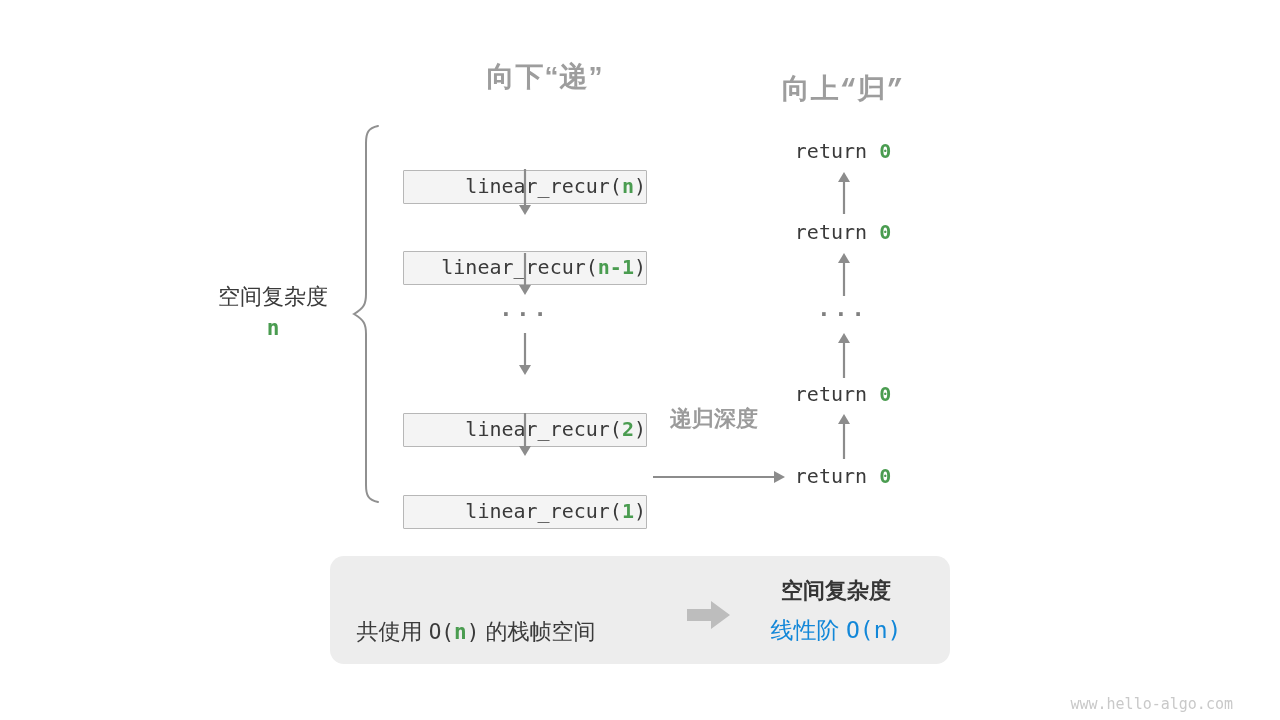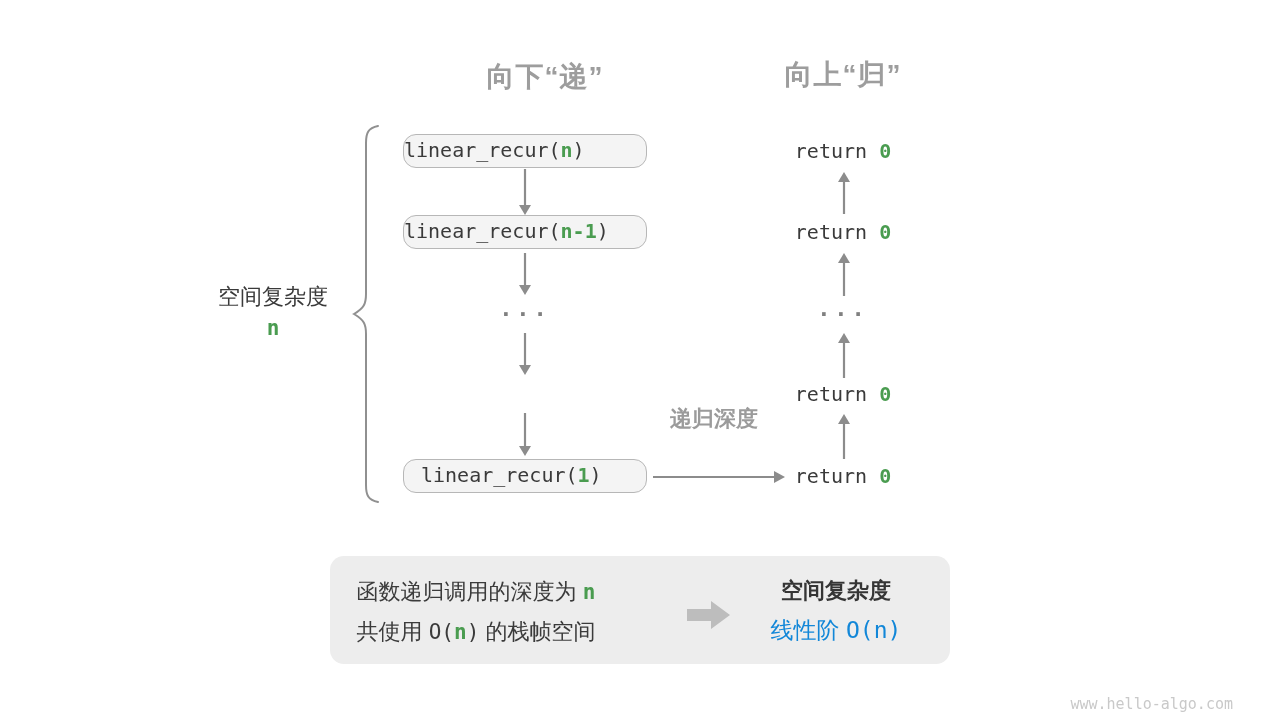--- a/index.html
+++ b/index.html
@@ -7,22 +7,22 @@
     position:relative;width:1280px;height:720px;background:#ffffff;overflow:hidden;
     font-family:"Liberation Sans",sans-serif;
   }
   .abs{position:absolute;}
   .col-header{
     width:240px;text-align:center;font-size:28px;font-weight:bold;color:#9d9d9d;
     letter-spacing:1px;
   }
   .call-box{
     left:403px;width:244px;height:34px;box-sizing:border-box;
-    background:#f4f4f4;border:1.5px solid #b7b7b7;border-radius:13px;
-    text-align:left;line-height:30px;font-size:20px;color:#3a3a3a;
+    background:#f4f4f4;border:1.5px solid #b7b7b7;border-radius:1px;
+    text-align:right;line-height:30px;font-size:20px;color:#3a3a3a;margin-top:36px;
   }
   .code{font-family:"DejaVu Sans Mono","Liberation Mono",monospace;}
   .green{color:#4a9c50;font-weight:bold;}
   .return-line{
     left:763px;width:160px;text-align:center;font-size:20px;color:#3a3a3a;line-height:26px;
   }
   .dots{
     width:80px;text-align:center;font-size:22px;font-weight:bold;color:#808080;
     letter-spacing:4px;line-height:26px;
   }
@@ -41,31 +41,32 @@
   .blue-code{color:#1287d8;font-weight:normal;}
   .watermark{left:1033px;top:679px;width:200px;text-align:right;font-size:15px;color:#c9c9c9;margin-top:16px;}
   svg{display:block;}
 </style>
 </head>
 <body>
 
 <div class="canvas">
 
   <div class="abs col-header" style="left:425px;top:58px;">向下“递”</div>
-  <div class="abs col-header" style="left:723px;top:56px;">向上“归”</div>
+  <div class="abs col-header" style="left:723px;top:70px;font-family:Liberation Mono, monospace;">向上“归”</div>
 
   <svg class="abs" style="left:346px;top:124px;" width="36" height="380" viewBox="0 0 36 380">
     <path d="M 32 2 C 22 4, 20 9, 20 19 L 20 170 C 20 180, 18 184, 8 190 C 18 196, 20 200, 20 210 L 20 361 C 20 371, 22 376, 32 378" fill="none" stroke="#909090" stroke-width="2" stroke-linecap="round"></path>
   </svg>
 
   <div class="abs depth-label">空间复杂度</div>
   <div class="abs depth-value code green">n</div>
 
   <div class="abs call-box code" style="top:134px;"><span>linear_recur(</span><span class="green">n</span><span>)</span></div>
   <div class="abs call-box code" style="top:215px;"><span>linear_recur(</span><span class="green">n-1</span><span>)</span></div>
+  <div class="abs call-box code" style="top:377px;"><span>linear_recur(</span><span class="green">2</span><span>)</span></div>
   <div class="abs call-box code" style="top:459px;padding-left:17px;"><span>linear_recur(</span><span class="green">1</span><span>)</span></div>
 
   <div class="abs dots code" style="left:485px;top:296px;">...</div>
 
   <svg class="abs" style="left:517px;top:169px;" width="16" height="46">
     <line x1="8" y1="0" x2="8" y2="36" stroke="#8c8c8c" stroke-width="2.2"></line>
       <polygon points="2,36 14,36 8,46" fill="#8c8c8c"></polygon>
   </svg>
   <svg class="abs" style="left:517px;top:253px;" width="16" height="42">
     <line x1="8" y1="0" x2="8" y2="32" stroke="#8c8c8c" stroke-width="2.2"></line>
@@ -107,21 +108,20 @@
   <svg class="abs" style="left:653px;top:469px;" width="132" height="16">
     <line x1="0" y1="8" x2="121" y2="8" stroke="#8c8c8c" stroke-width="2.2"></line>
       <polygon points="121,2 121,14 132,8" fill="#8c8c8c"></polygon>
   </svg>
 
   <div class="abs trigger-label">
     <div>递归深度</div>
   </div>
 
   <div class="abs summary-box"></div>
-  <div class="abs summary-line" style="top:577px;"><span>函数递归调用的深度为 </span><span class="code green" style="font-size:21px;">n</span></div>
   <div class="abs summary-line" style="top:617px;"><span>共使用 </span><span class="code" style="font-size:21px;">O(</span><span class="code green" style="font-size:21px;">n</span><span class="code" style="font-size:21px;">)</span><span> 的栈帧空间</span></div>
 
   <svg class="abs" style="left:687px;top:598px;" width="44" height="34" viewBox="0 0 44 34">
     <polygon points="0,11 24,11 24,3 43,17 24,31 24,23 0,23" fill="#bdbdbd"></polygon>
   </svg>
 
   <div class="abs summary-title">空间复杂度</div>
   <div class="abs summary-result"><span class="blue-code">线性阶 </span><span class="code blue-code">O(n)</span></div>
 
   <div class="abs watermark code">www.hello-algo.com</div>

